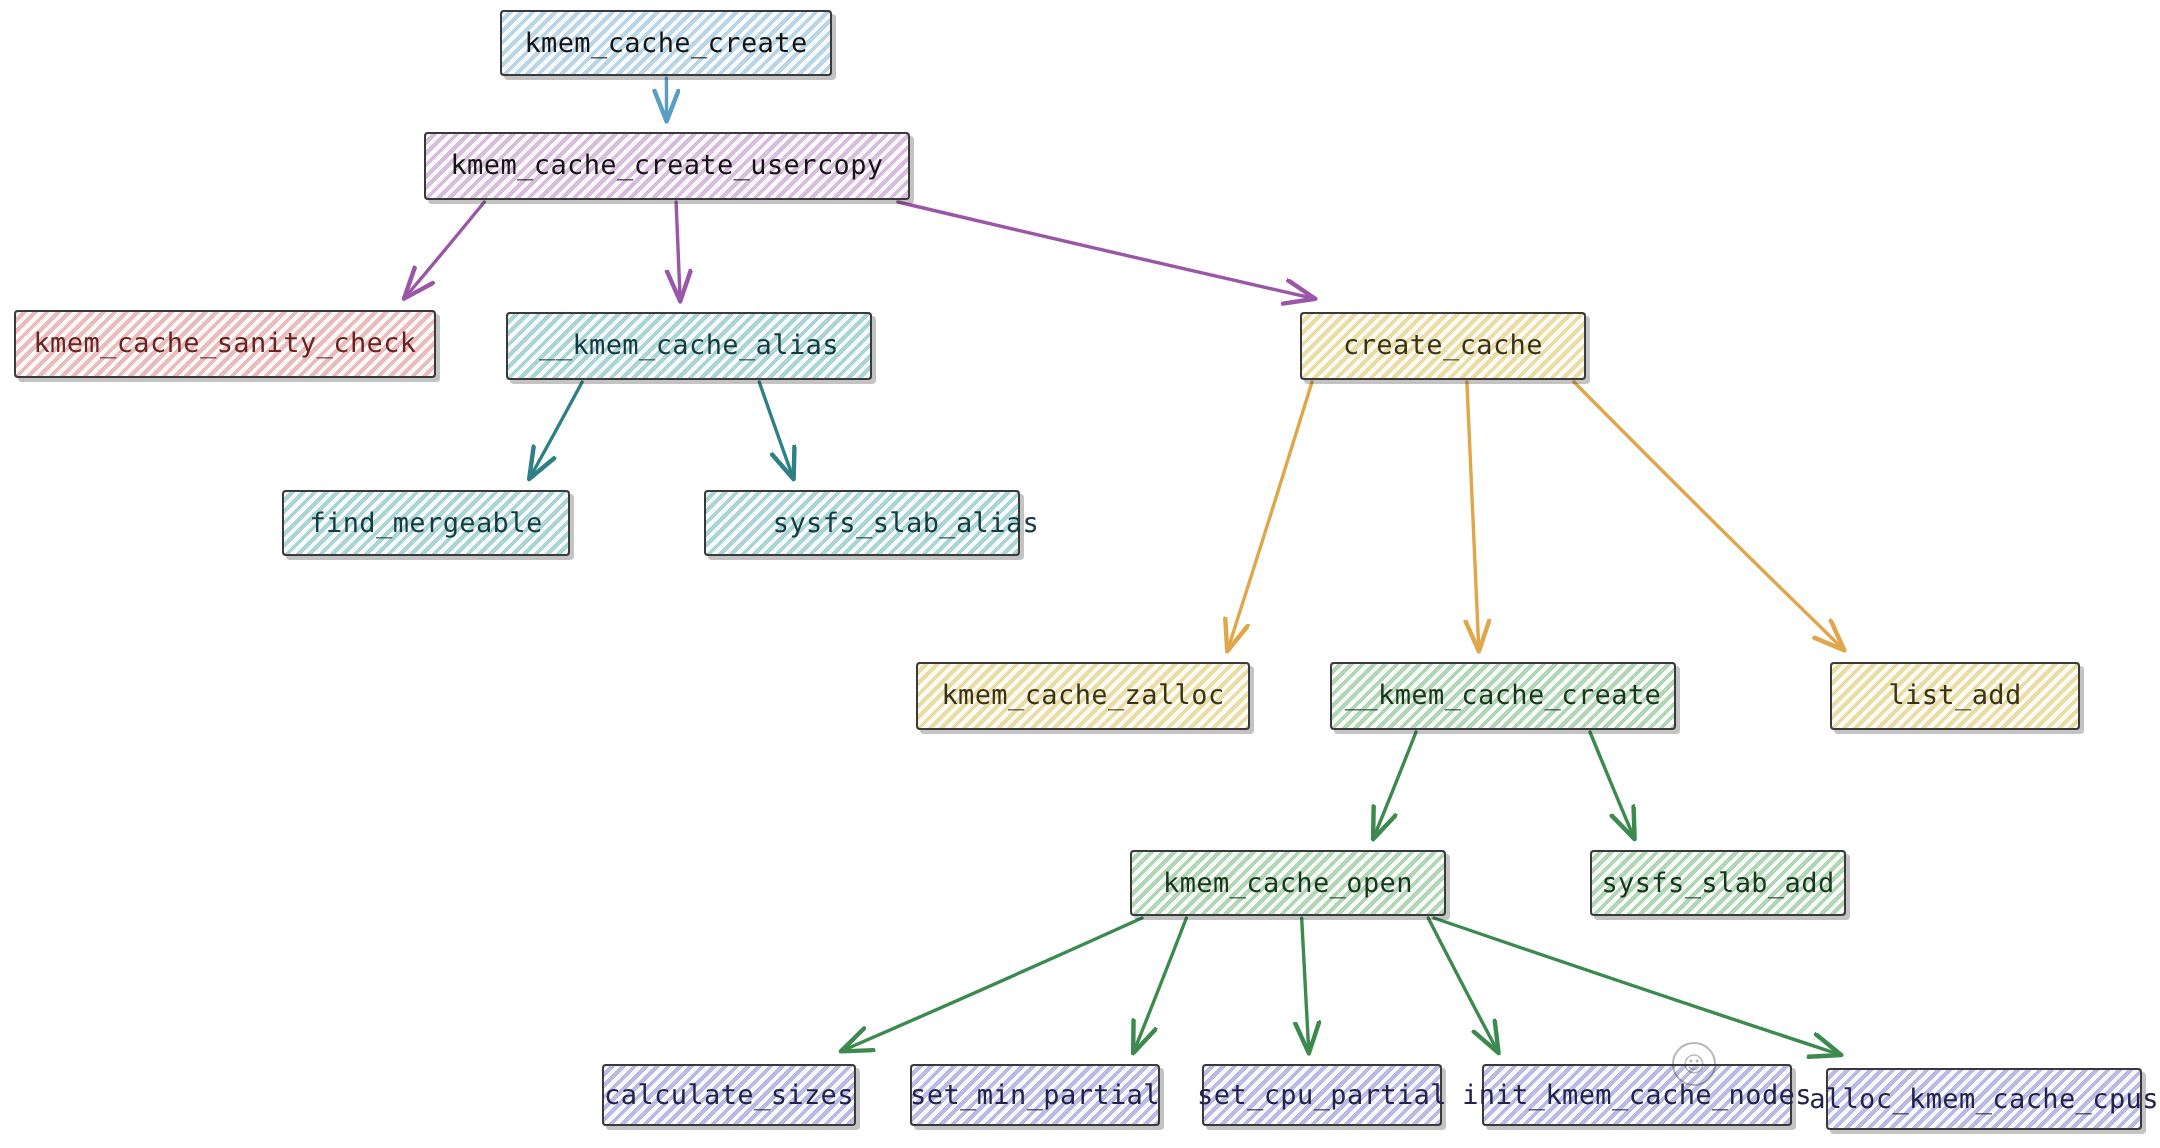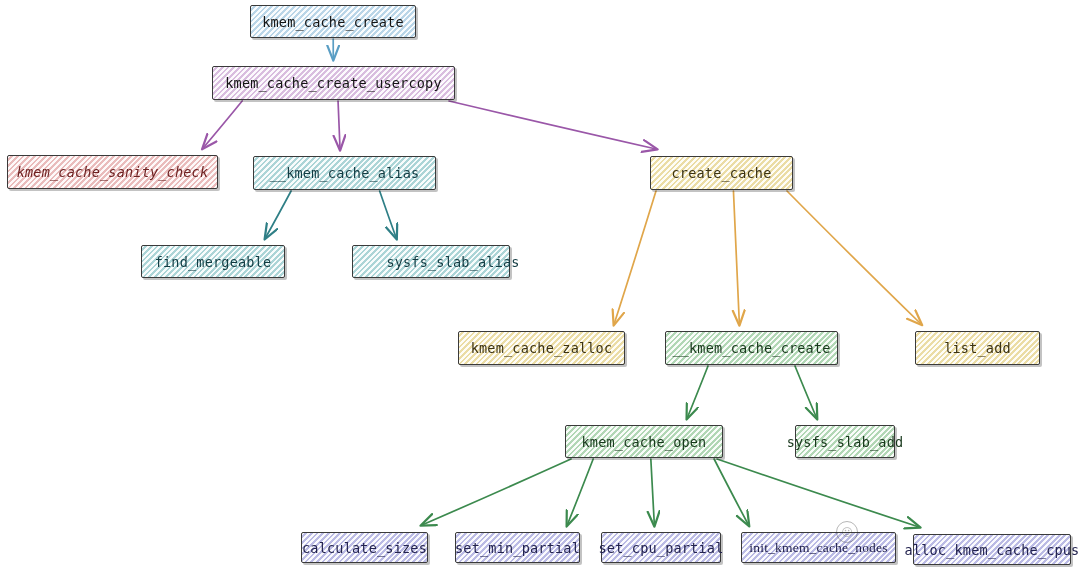--- a/index.html
+++ b/index.html
@@ -130,21 +130,21 @@
       <path d="M714.1073197578426,459 Q732.6816391783692,495.3 748.5042075736326,525" fill="none" stroke="#3c8a4e" stroke-width="1.7" stroke-linecap="round" marker-end="url(#ah3c8a4e)"></path>
       <path d="M717,459 Q826.0799999999999,496.4 919,527" fill="none" stroke="#3c8a4e" stroke-width="1.7" stroke-linecap="round" marker-end="url(#ah3c8a4e)"></path>
     </svg>
   <div id="node-layer">
       <div class="node blue" style="left: 250px; top: 5px; width: 166px; height: 33px;">
         <span class="lbl">kmem_cache_create</span>
       </div>
       <div class="node purple" style="left: 212px; top: 66px; width: 243px; height: 34px;">
         <span class="lbl">kmem_cache_create_usercopy</span>
       </div>
-      <div class="node red" style="left: 7px; top: 155px; width: 211px; height: 34px; font-style: italic;">
+      <div class="node red" style="left: 7px; top: 155px; width: 211px; height: 34px;">
         <span class="lbl">kmem_cache_sanity_check</span>
       </div>
       <div class="node cyan" style="left: 253px; top: 156px; width: 183px; height: 34px;">
         <span class="lbl">__kmem_cache_alias</span>
       </div>
       <div class="node yellow" style="left: 650px; top: 156px; width: 143px; height: 34px;">
         <span class="lbl">create_cache</span>
       </div>
       <div class="node cyan" style="left: 141px; top: 245px; width: 144px; height: 33px;">
         <span class="lbl">find_mergeable</span>
@@ -157,33 +157,33 @@
       </div>
       <div class="node green" style="left: 665px; top: 331px; width: 173px; height: 34px;">
         <span class="lbl">__kmem_cache_create</span>
       </div>
       <div class="node yellow" style="left: 915px; top: 331px; width: 125px; height: 34px;">
         <span class="lbl">list_add</span>
       </div>
       <div class="node green" style="left: 565px; top: 425px; width: 158px; height: 33px;">
         <span class="lbl">kmem_cache_open</span>
       </div>
-      <div class="node green" style="left: 795px; top: 425px; width: 100px; height: 33px;">
+      <div class="node green" style="left: 795px; top: 425px; width: 128px; height: 33px;">
         <span class="lbl">sysfs_slab_add</span>
       </div>
       <div class="node violet" style="left: 301px; top: 532px; width: 127px; height: 31px;">
         <span class="lbl">calculate_sizes</span>
       </div>
       <div class="node violet" style="left: 455px; top: 532px; width: 125px; height: 31px;">
         <span class="lbl">set_min_partial</span>
       </div>
       <div class="node violet" style="left: 601px; top: 532px; width: 120px; height: 31px;">
         <span class="lbl">set_cpu_partial</span>
       </div>
-      <div class="node violet" style="left: 741px; top: 532px; width: 155px; height: 31px; font-family: Liberation Serif, serif;">
+      <div class="node violet" style="left: 741px; top: 532px; width: 155px; height: 31px;">
         <span class="lbl">init_kmem_cache_nodes</span>
       </div>
       <div class="node violet" style="left: 913px; top: 534px; width: 158px; height: 31px;">
         <span class="lbl">alloc_kmem_cache_cpus</span>
       </div>
     </div>
 
   <div id="watermark">
     <span class="mark">☺</span>
   </div>

